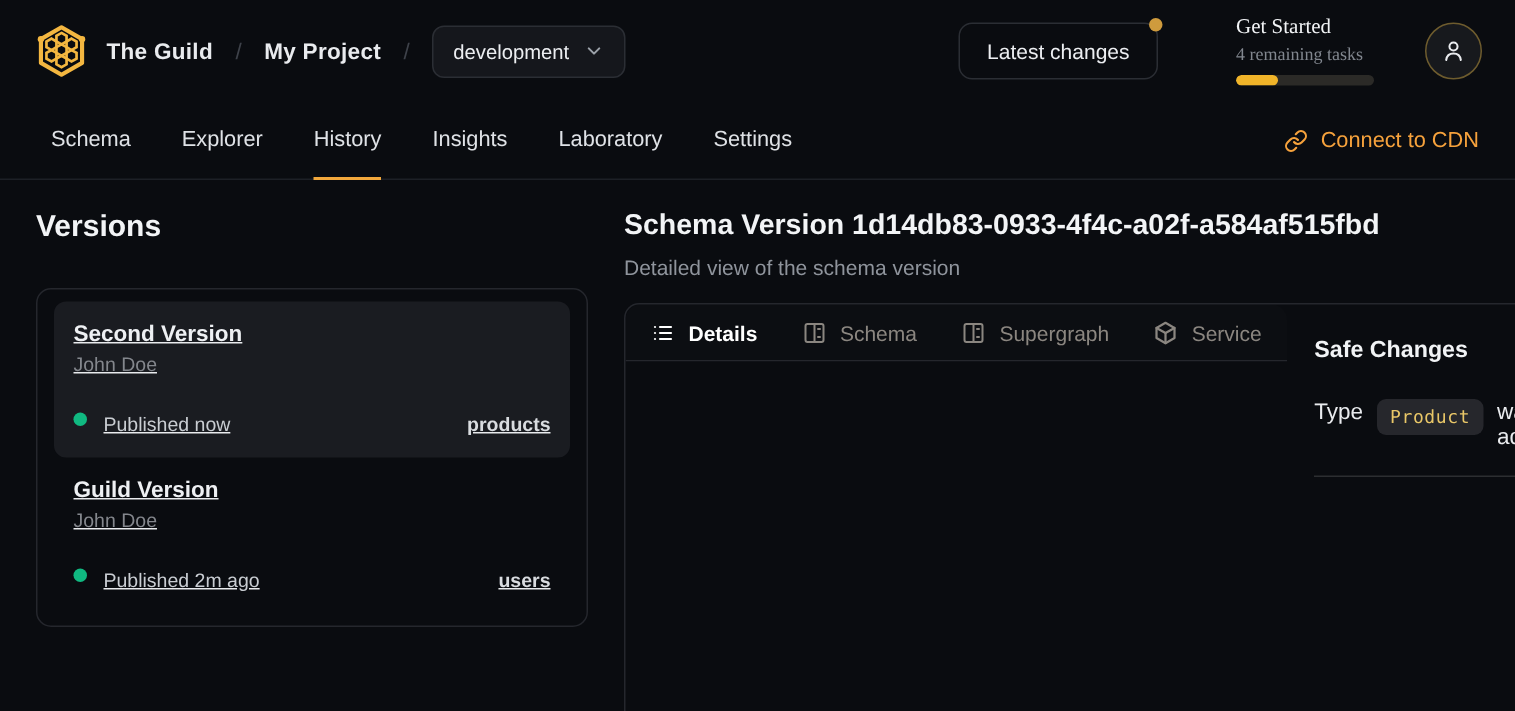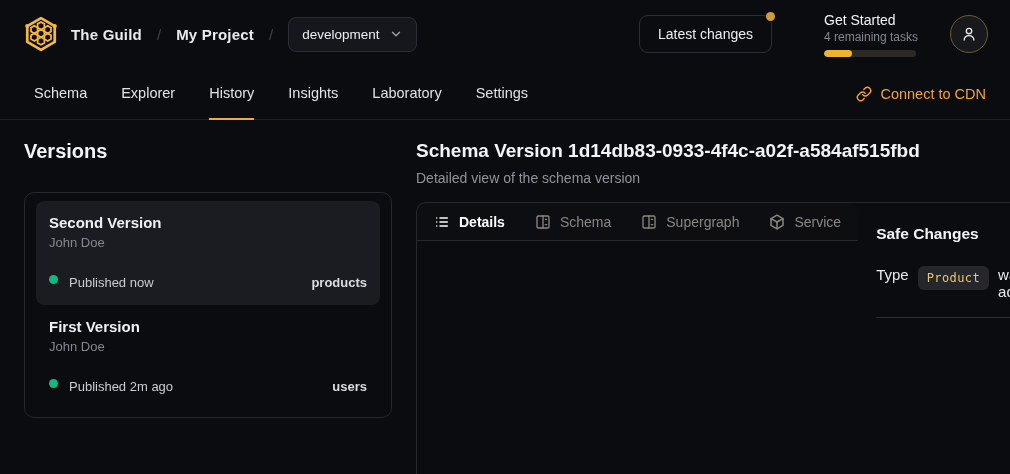--- a/index.html
+++ b/index.html
@@ -36,21 +36,21 @@
     position:relative;
     background:transparent; border:1px solid #2b2e34; border-radius:9px;
     color:#eceef1; font-family:inherit; font-size:14px;
     padding:10px 18px; cursor:pointer;
   }
   .notif-dot {
     position:absolute; top:-4px; right:-4px;
     width:9px; height:9px; border-radius:50%;
     background:#cf9b3d;
   }
-  .get-started { margin-left:52px; width:100px; cursor:pointer; }
+  .get-started { margin-left:52px; width:100px; cursor:pointer;font-family:Liberation Serif, serif; }
   .gs-title { font-size:14px; font-weight:500; color:#f1f3f5; }
   .gs-sub { font-size:12px; color:#82878f; margin-top:2px; }
   .gs-track { margin-top:6px; width:92px; height:7px; border-radius:4px; background:#2b2a27; overflow:hidden; }
   .gs-fill { height:100%; background:#f0b429; border-radius:4px; }
   .avatar {
     margin-left:26px; width:38px; height:38px; border-radius:50%;
     background:#17191d; border:1.5px solid #6e5c2e;
     display:flex; align-items:center; justify-content:center;
     color:#e9ebee; cursor:pointer;
   }
@@ -76,20 +76,21 @@
   
   .main { display:flex; padding:20px 18px 0 24px; gap:24px; height:354px; }
 
   .versions-col { width:368px; flex:none; display:flex; flex-direction:column; }
   .col-title { font-size:20px; font-weight:700; color:#f2f4f6; }
   .col-sub { font-size:14px; color:#8f949c; margin-top:7px; }
   .versions-box {
     margin-top:29px;
     border:1px solid #25272d; border-radius:10px;
     padding:8px 11px;
+    text-decoration:underline;
   }
   .version-item { padding:13px 13px 15px 13px; border-radius:8px; cursor:pointer; }
   .version-item.selected { background:#1a1c21; }
   .v-name { font-size:15px; font-weight:700; color:#eef0f3; }
   .v-author { font-size:13px; color:#84878d; margin-top:4px; }
   .v-row { display:flex; align-items:flex-start; margin-top:25px; }
   .v-dot { width:9px; height:9px; border-radius:50%; background:#10b981; margin-right:11px; flex:none; }
   .v-status { font-size:13px; color:#c9cdd2; }
   .v-service { margin-left:auto; font-size:13px; font-weight:700; color:#d9dce0; }
 
@@ -207,21 +208,21 @@
         <div class="v-name">Second Version</div>
         <div class="v-author">John Doe</div>
         <div class="v-row">
           <span class="v-dot"></span>
           <span class="v-status">Published now</span>
           <span class="v-service">products</span>
         </div>
       </div>
 
       <div class="version-item">
-        <div class="v-name">First Version</div>
+        <div class="v-name">Guild Version</div>
         <div class="v-author">John Doe</div>
         <div class="v-row">
           <span class="v-dot"></span>
           <span class="v-status">Published 2m ago</span>
           <span class="v-service">users</span>
         </div>
       </div>
 
     </div>
   </aside>

